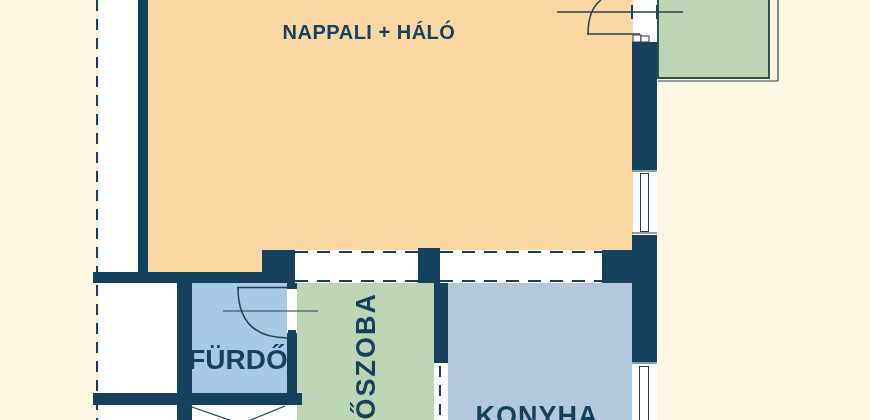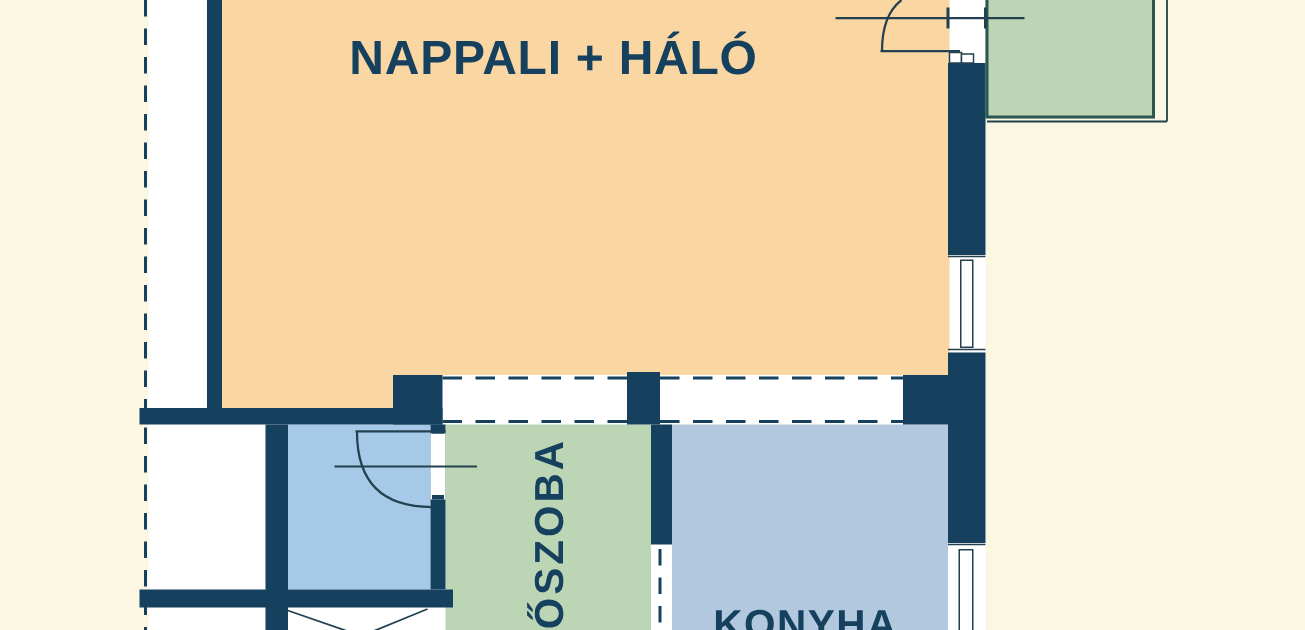--- a/index.html
+++ b/index.html
@@ -88,17 +88,18 @@
       <rect class="solidfill" x="288" y="330" width="8" height="3"></rect>
     </g>
     <g>
       <path class="ln" d="M189 406 L241 424 M285 406 L241 424" stroke-width="1.2"></path>
     </g>
     <g>
       <path class="ln" d="M632 171 H657 M632 233 H657 M632 363 H657" stroke-width="1"></path>
     </g>
   </svg>
 
-  <div class="label" style="left:369px;top:21px;transform:translateX(-50%);font-size:32px;letter-spacing:.5px;">NAPPALI + HÁLÓ</div>
+  <div class="label" style="left:369px;top:21px;transform:translateX(-50%);font-size:20px;letter-spacing:.5px;">NAPPALI + HÁLÓ</div>
+  <div class="label" style="left:238px;top:345px;transform:translateX(-50%);font-size:28px;">FÜRDŐ</div>
   <div class="label" style="left:537px;top:402px;transform:translateX(-50%);font-size:27px;letter-spacing:1px;">KONYHA</div>
   <div class="label" style="left:352px;top:458px;transform:rotate(-90deg);transform-origin:0 0;font-size:27px;letter-spacing:2px;">ELŐSZOBA</div>
 
 </div>
 
 </body></html>

